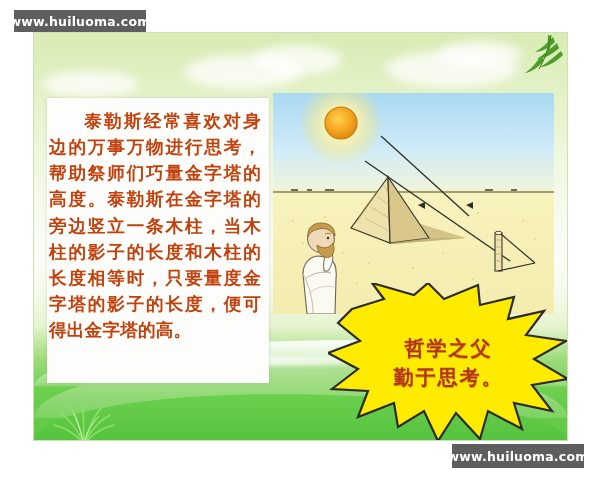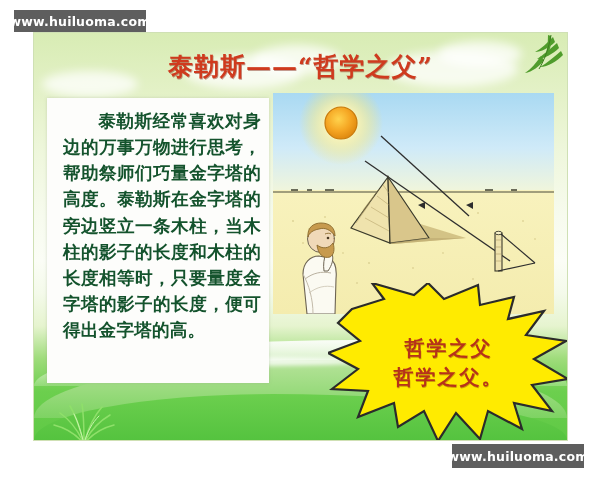--- a/index.html
+++ b/index.html
@@ -104,25 +104,25 @@
 
   
   #text-panel{
     position:absolute;
     left:13px; top:65px;
     width:222px; height:285px;
     background:#fdfdfb;
     box-shadow:0 0 3px rgba(150,160,130,.35);
   }
   #body-text{
-    padding:10px 8px 6px 16px;
+    padding:10px 8px 6px 2px;
     font-family:"DejaVu Serif","Liberation Serif",serif;
     font-size:17.6px;
     line-height:1.485;
-    color:#14532d;
+    color:#c2410c;
     font-weight:700;
     text-indent:2em;
     text-align:justify;
     letter-spacing:.2px;
     word-break:break-all;
   }
 
   
   #illustration{
     position:absolute;
@@ -200,21 +200,20 @@
         <path d="M36 50 C42 36 50 28 62 21"></path>
         <path d="M36 50 C44 40 54 34 66 31"></path>
         <path d="M36 50 C28 40 18 34 6 31"></path>
       </g>
       <g stroke="#c9f5ad" stroke-width="1" fill="none" stroke-linecap="round">
         <path d="M36 50 C33 38 30 28 26 20"></path>
         <path d="M36 50 C39 38 44 29 51 22"></path>
       </g>
     </svg>
 
-    <div id="title">泰勒斯——“哲学之父”</div>
 
     <div id="text-panel">
       <div id="body-text">泰勒斯经常喜欢对身边的万事万物进行思考，帮助祭师们巧量金字塔的高度。泰勒斯在金字塔的旁边竖立一条木柱，当木柱的影子的长度和木柱的长度相等时，只要量度金字塔的影子的长度，便可得出金字塔的高。</div>
     </div>
 
     <div id="illustration">
       <svg id="illus-svg" viewBox="0 0 281 221" preserveAspectRatio="none">
         <defs>
           <linearGradient id="skyGrad" x1="0" y1="0" x2="0" y2="1">
             <stop offset="0%" stop-color="#a9d9f2"></stop>
@@ -326,21 +325,21 @@
     </div>
 
     <div id="starburst">
       <svg id="burst-svg" viewBox="0 0 241 159" preserveAspectRatio="none">
         <polygon points="24,26 56,16 44,0 86,12 100,0 116,16 150,2 152,22 186,14 180,36 216,28 198,52
                   238,58 206,76 240,96 204,102 224,128 186,120 194,146 160,128 152,156 128,130
                   110,158 96,128 70,144 66,120 30,134 40,108 4,106 30,86 0,70 32,58 10,40" fill="#ffeb00" stroke="#2b2b2b" stroke-width="2.2" stroke-linejoin="miter"></polygon>
       </svg>
       <div id="burst-text">
         <span>哲学之父</span>
-        <span>哲学之父。</span>
+        <span>勤于思考。</span>
       </div>
     </div>
 
   </div>
 
   <div class="watermark" id="wm-bottom">www.huiluoma.com</div>
 
 </div>
 
 </body></html>

